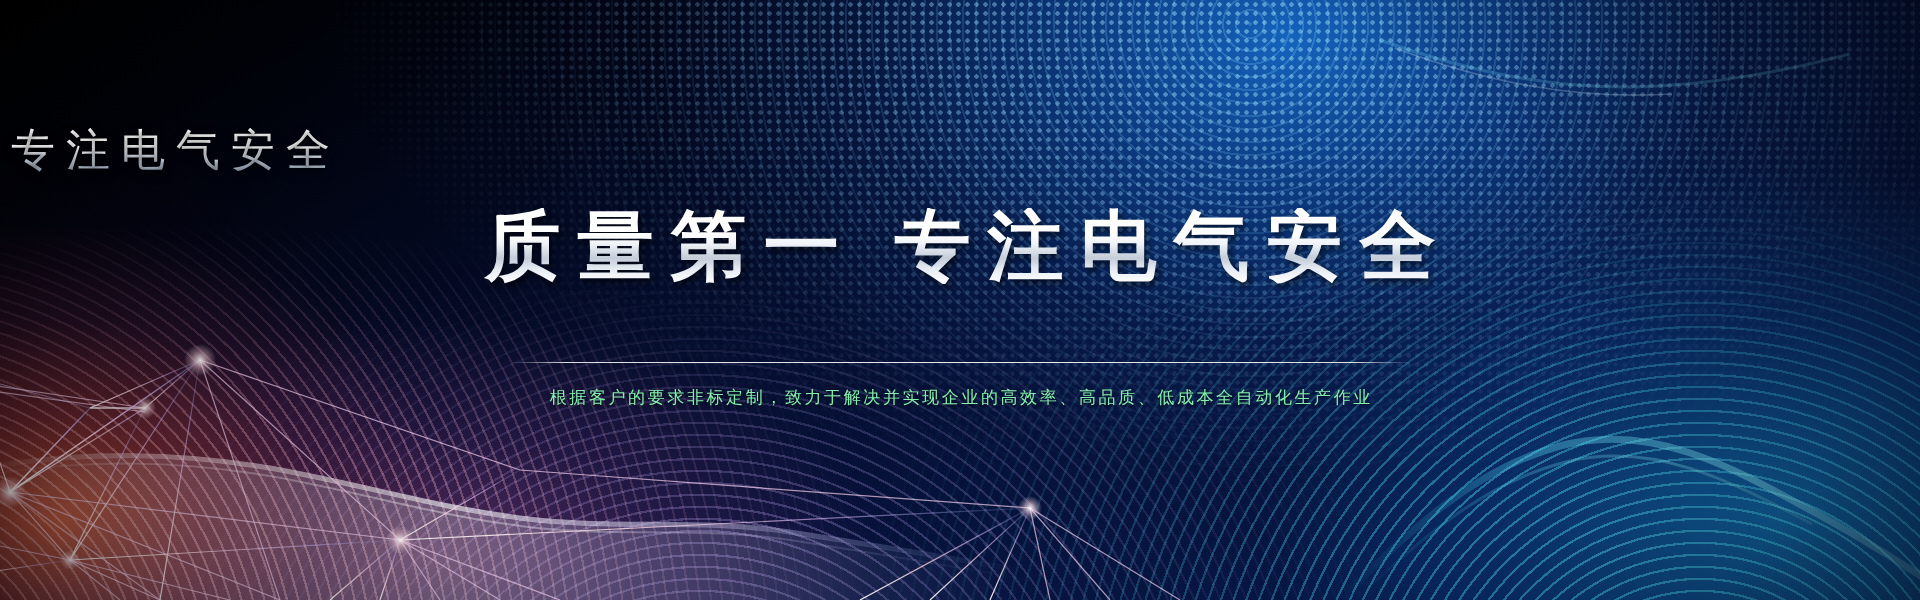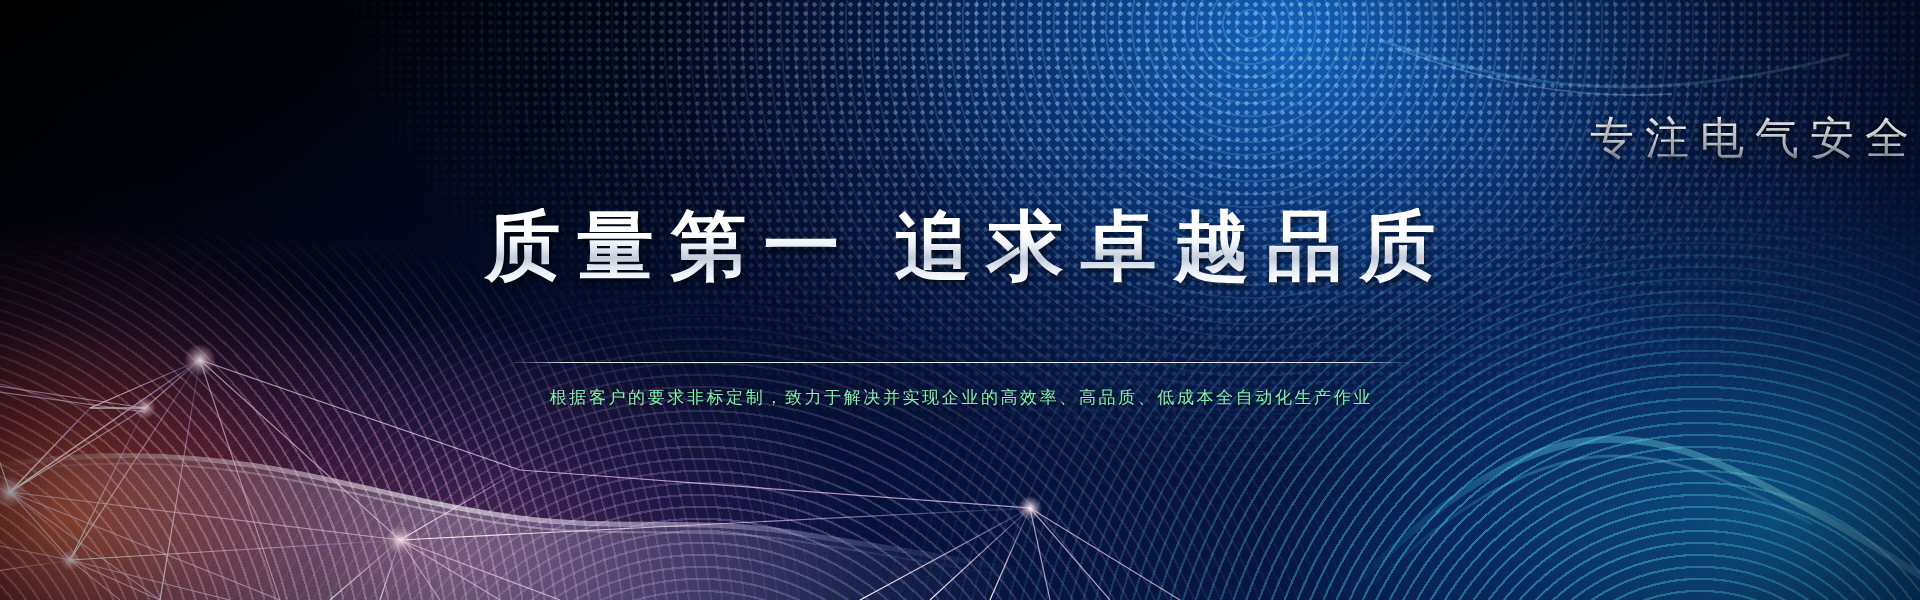--- a/index.html
+++ b/index.html
@@ -187,24 +187,24 @@
   .content {
     position: absolute;
     inset: 0;
     display: flex;
     flex-direction: column;
     align-items: center;
   }
 
   .tagline {
     position: absolute;
-    top: 116px;
+    top: 128px;
     left: 0;
     width: 100%;
-    text-align: right;
+    text-align: left;
     font-size: 44px;
     line-height: 1;
     letter-spacing: 11px;
     text-indent: 11px;
     font-weight: 500;
     color: #f2f6fb;
     background: linear-gradient(180deg, #ffffff 0%, #ffffff 42%, #c9d3e0 72%, #9aa6b8 100%);
     -webkit-background-clip: text;
     background-clip: text;
     -webkit-text-fill-color: transparent;
@@ -369,20 +369,20 @@
       <circle cx="70" cy="560" r="10" fill="url(#nodeGlow)"></circle>
     </g>
   </svg>
 
   <div class="bg-layer bg-vignette"></div>
 
   <div class="content">
 
     <div class="tagline">专注电气安全</div>
 
-    <div class="headline">质量第一  追求卓越品质</div>
+    <div class="headline">质量第一  专注电气安全</div>
 
     <div class="divider"></div>
 
     <div class="subtitle">根据客户的要求非标定制，致力于解决并实现企业的高效率、高品质、低成本全自动化生产作业</div>
 
   </div>
 </div>
 
 </body></html>

